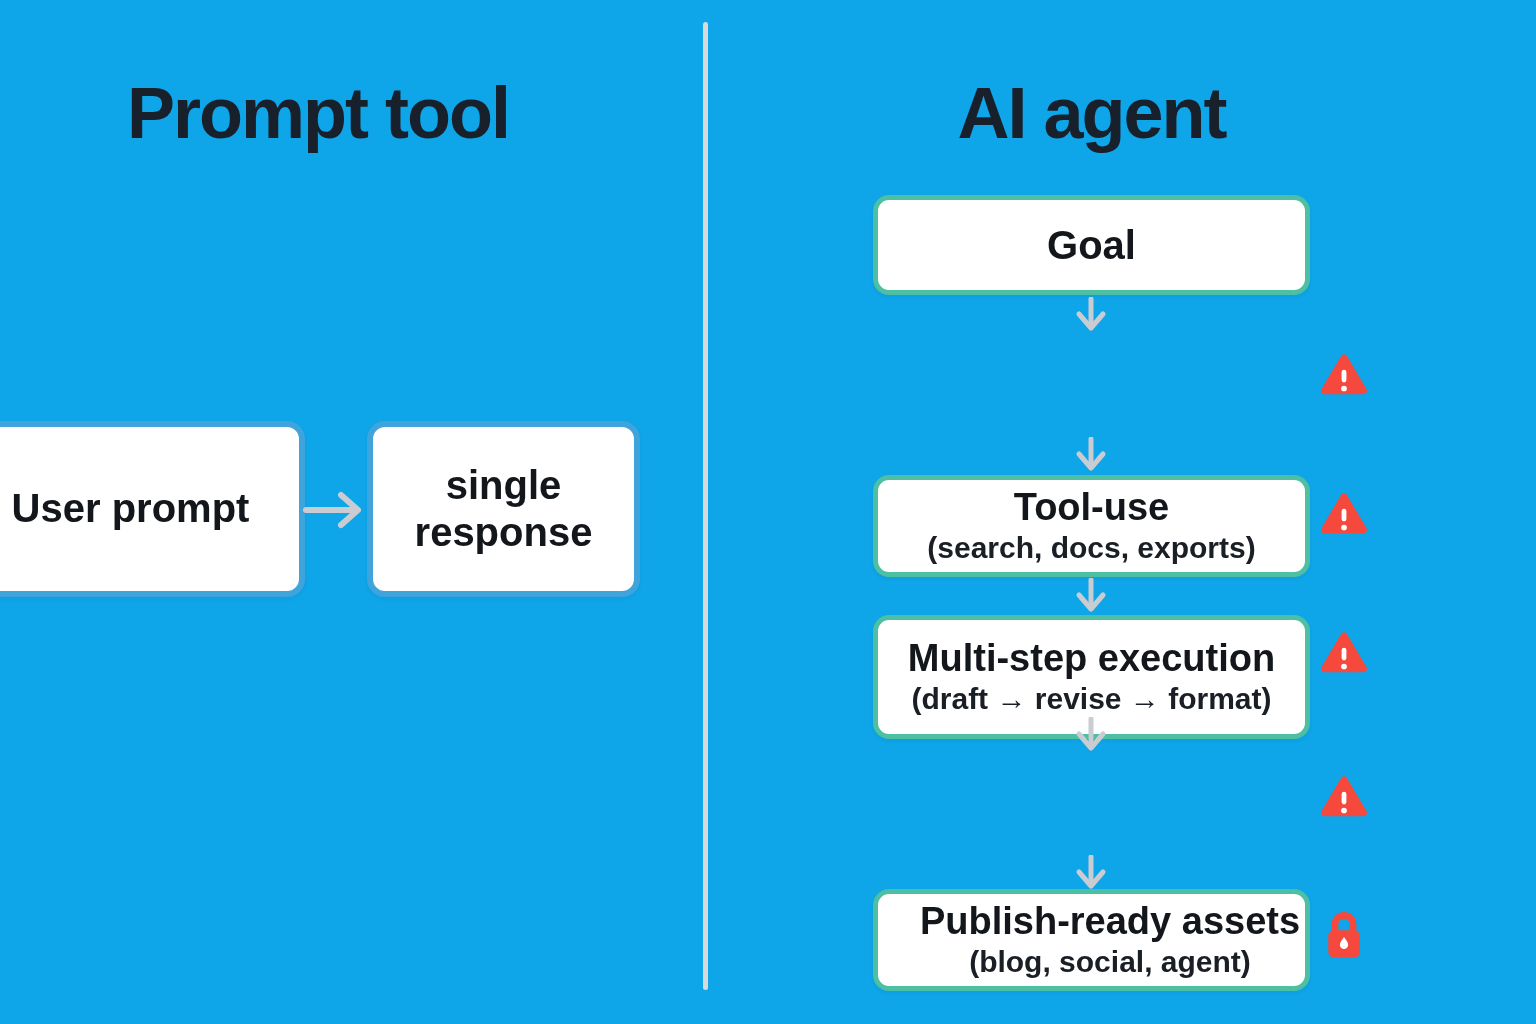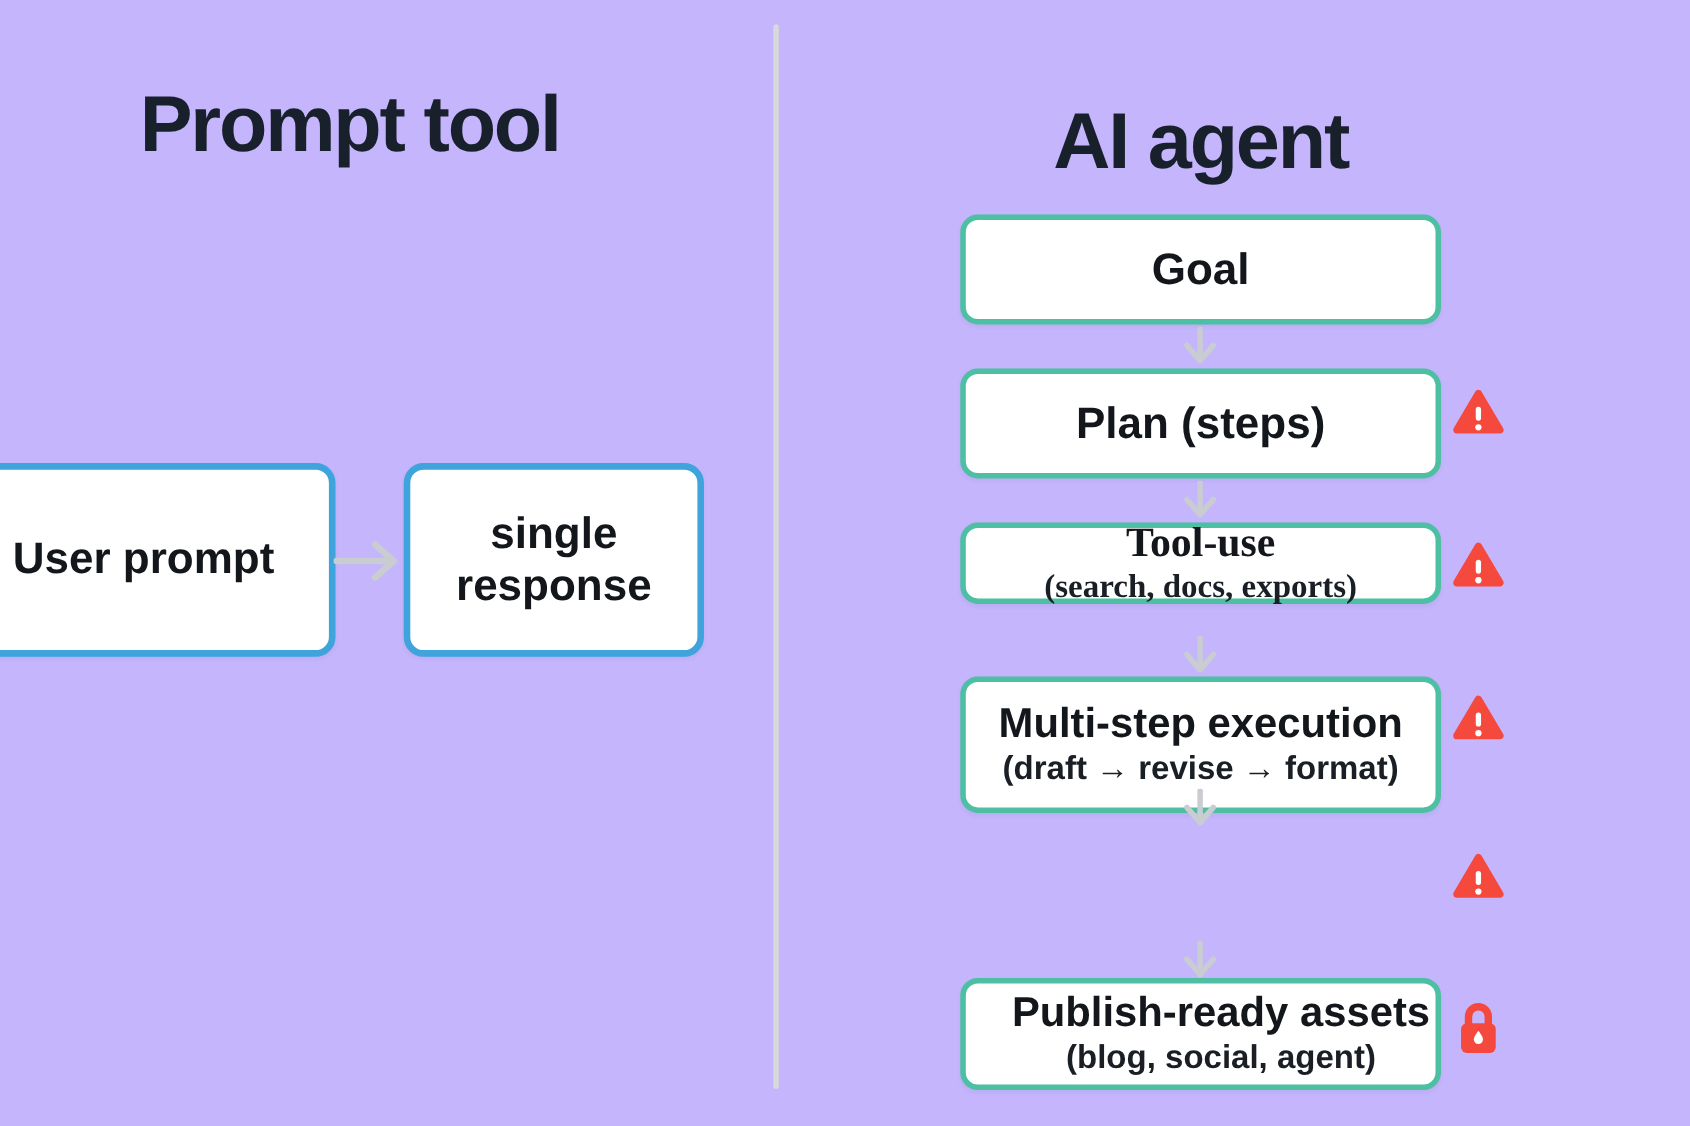--- a/index.html
+++ b/index.html
@@ -1,37 +1,37 @@
 <!DOCTYPE html>
 <html><head>
 <meta charset="utf-8">
 <style>
   html, body { margin: 0; padding: 0; }
   .canvas {
     position: relative;
     width: 1536px;
     height: 1024px;
-    background: #c4b5fd;
+    background: #0ea5e9;
     overflow: hidden;
     font-family: "Liberation Sans", "DejaVu Sans", sans-serif;
     color: #13171c;
   }
 
   
   .panel-title {
     position: absolute;
     margin: 0;
     text-align: center;
     font-size: 72px;
     font-weight: 700;
     letter-spacing: -2px;
     color: #18202b;
   }
   .left-title  { left: 18px;  width: 600px; top: 72px; }
-  .right-title { left: 873px; width: 437px; top: 72px; margin-top: 16px; }
+  .right-title { left: 873px; width: 437px; top: 72px; }
 
   
   .divider {
     position: absolute;
     left: 703px; top: 22px;
     width: 5px; height: 968px;
     background: #d7d9db;
     border-radius: 3px;
   }
 
@@ -59,21 +59,21 @@
     font-weight: 700;
     line-height: 1.18;
     color: #13171c;
     padding: 0 28px;
   }
 
   
   .step { left: 873px; width: 437px; }
   .s0 { top: 195px; height: 100px; }
   .s1 { top: 335px; height: 100px; }
-  .s2 { top: 475px; height: 74px; font-family: Liberation Serif, serif; }
+  .s2 { top: 475px; height: 102px; }
   .s3 { top: 615px; height: 124px; }
   .s4 { top: 753px; height: 100px; }
   .s5 { top: 889px; height: 102px; padding-left: 37px; }
 
   .step-label {
     font-size: 40px;
     font-weight: 700;
     line-height: 1.1;
     color: #13171c;
     text-align: right;
@@ -124,23 +124,20 @@
 
   <div class="box teal step s0">
     <div class="step-label">Goal</div>
   </div>
 
   <svg class="v-arrow va0" width="40" height="36" viewBox="0 0 40 36">
     <line x1="20" y1="2" x2="20" y2="26" stroke="#c9ccd1" stroke-width="5" stroke-linecap="round"></line>
     <polyline points="8,17 20,31 32,17" fill="none" stroke="#c9ccd1" stroke-width="5" stroke-linecap="round" stroke-linejoin="round"></polyline>
   </svg>
 
-  <div class="box teal step s1">
-    <div class="step-label">Plan (steps)</div>
-  </div>
 
   <svg class="v-arrow va1" width="40" height="36" viewBox="0 0 40 36">
     <line x1="20" y1="2" x2="20" y2="26" stroke="#c9ccd1" stroke-width="5" stroke-linecap="round"></line>
     <polyline points="8,17 20,31 32,17" fill="none" stroke="#c9ccd1" stroke-width="5" stroke-linecap="round" stroke-linejoin="round"></polyline>
   </svg>
 
   <div class="box teal step s2 two-line">
     <div class="step-label">Tool-use</div>
     <div class="step-sub">(search, docs, exports)</div>
   </div>

